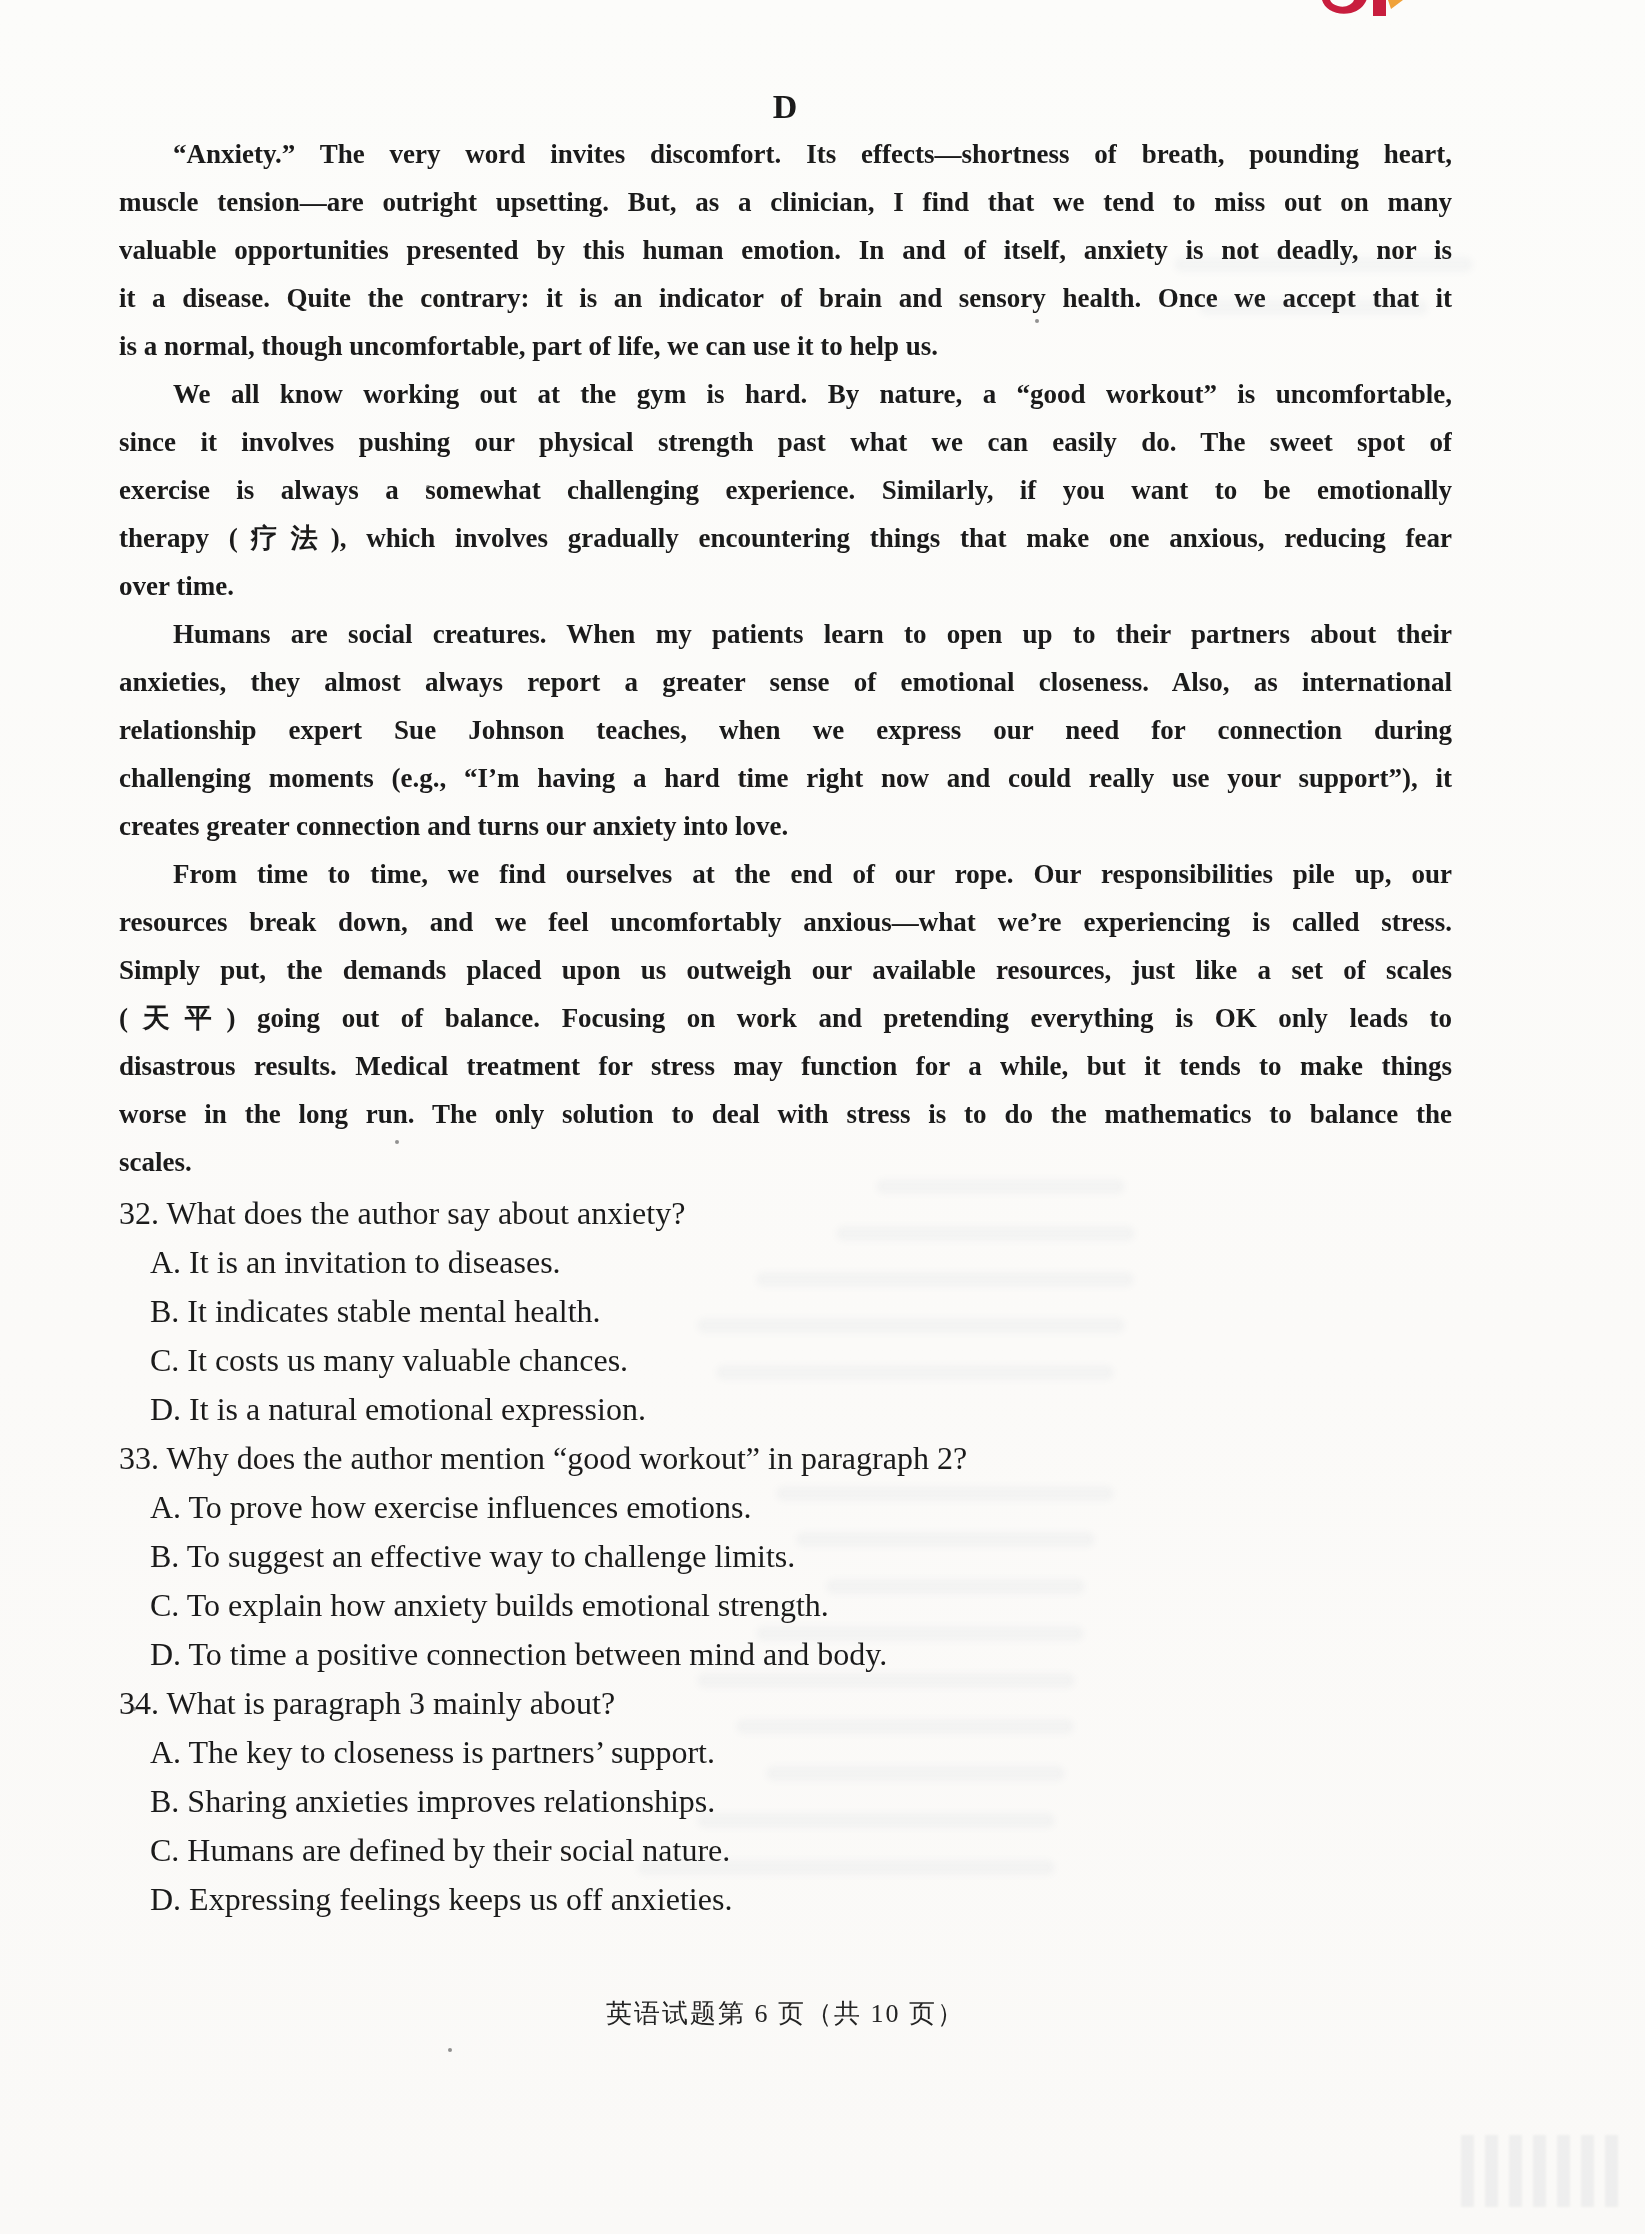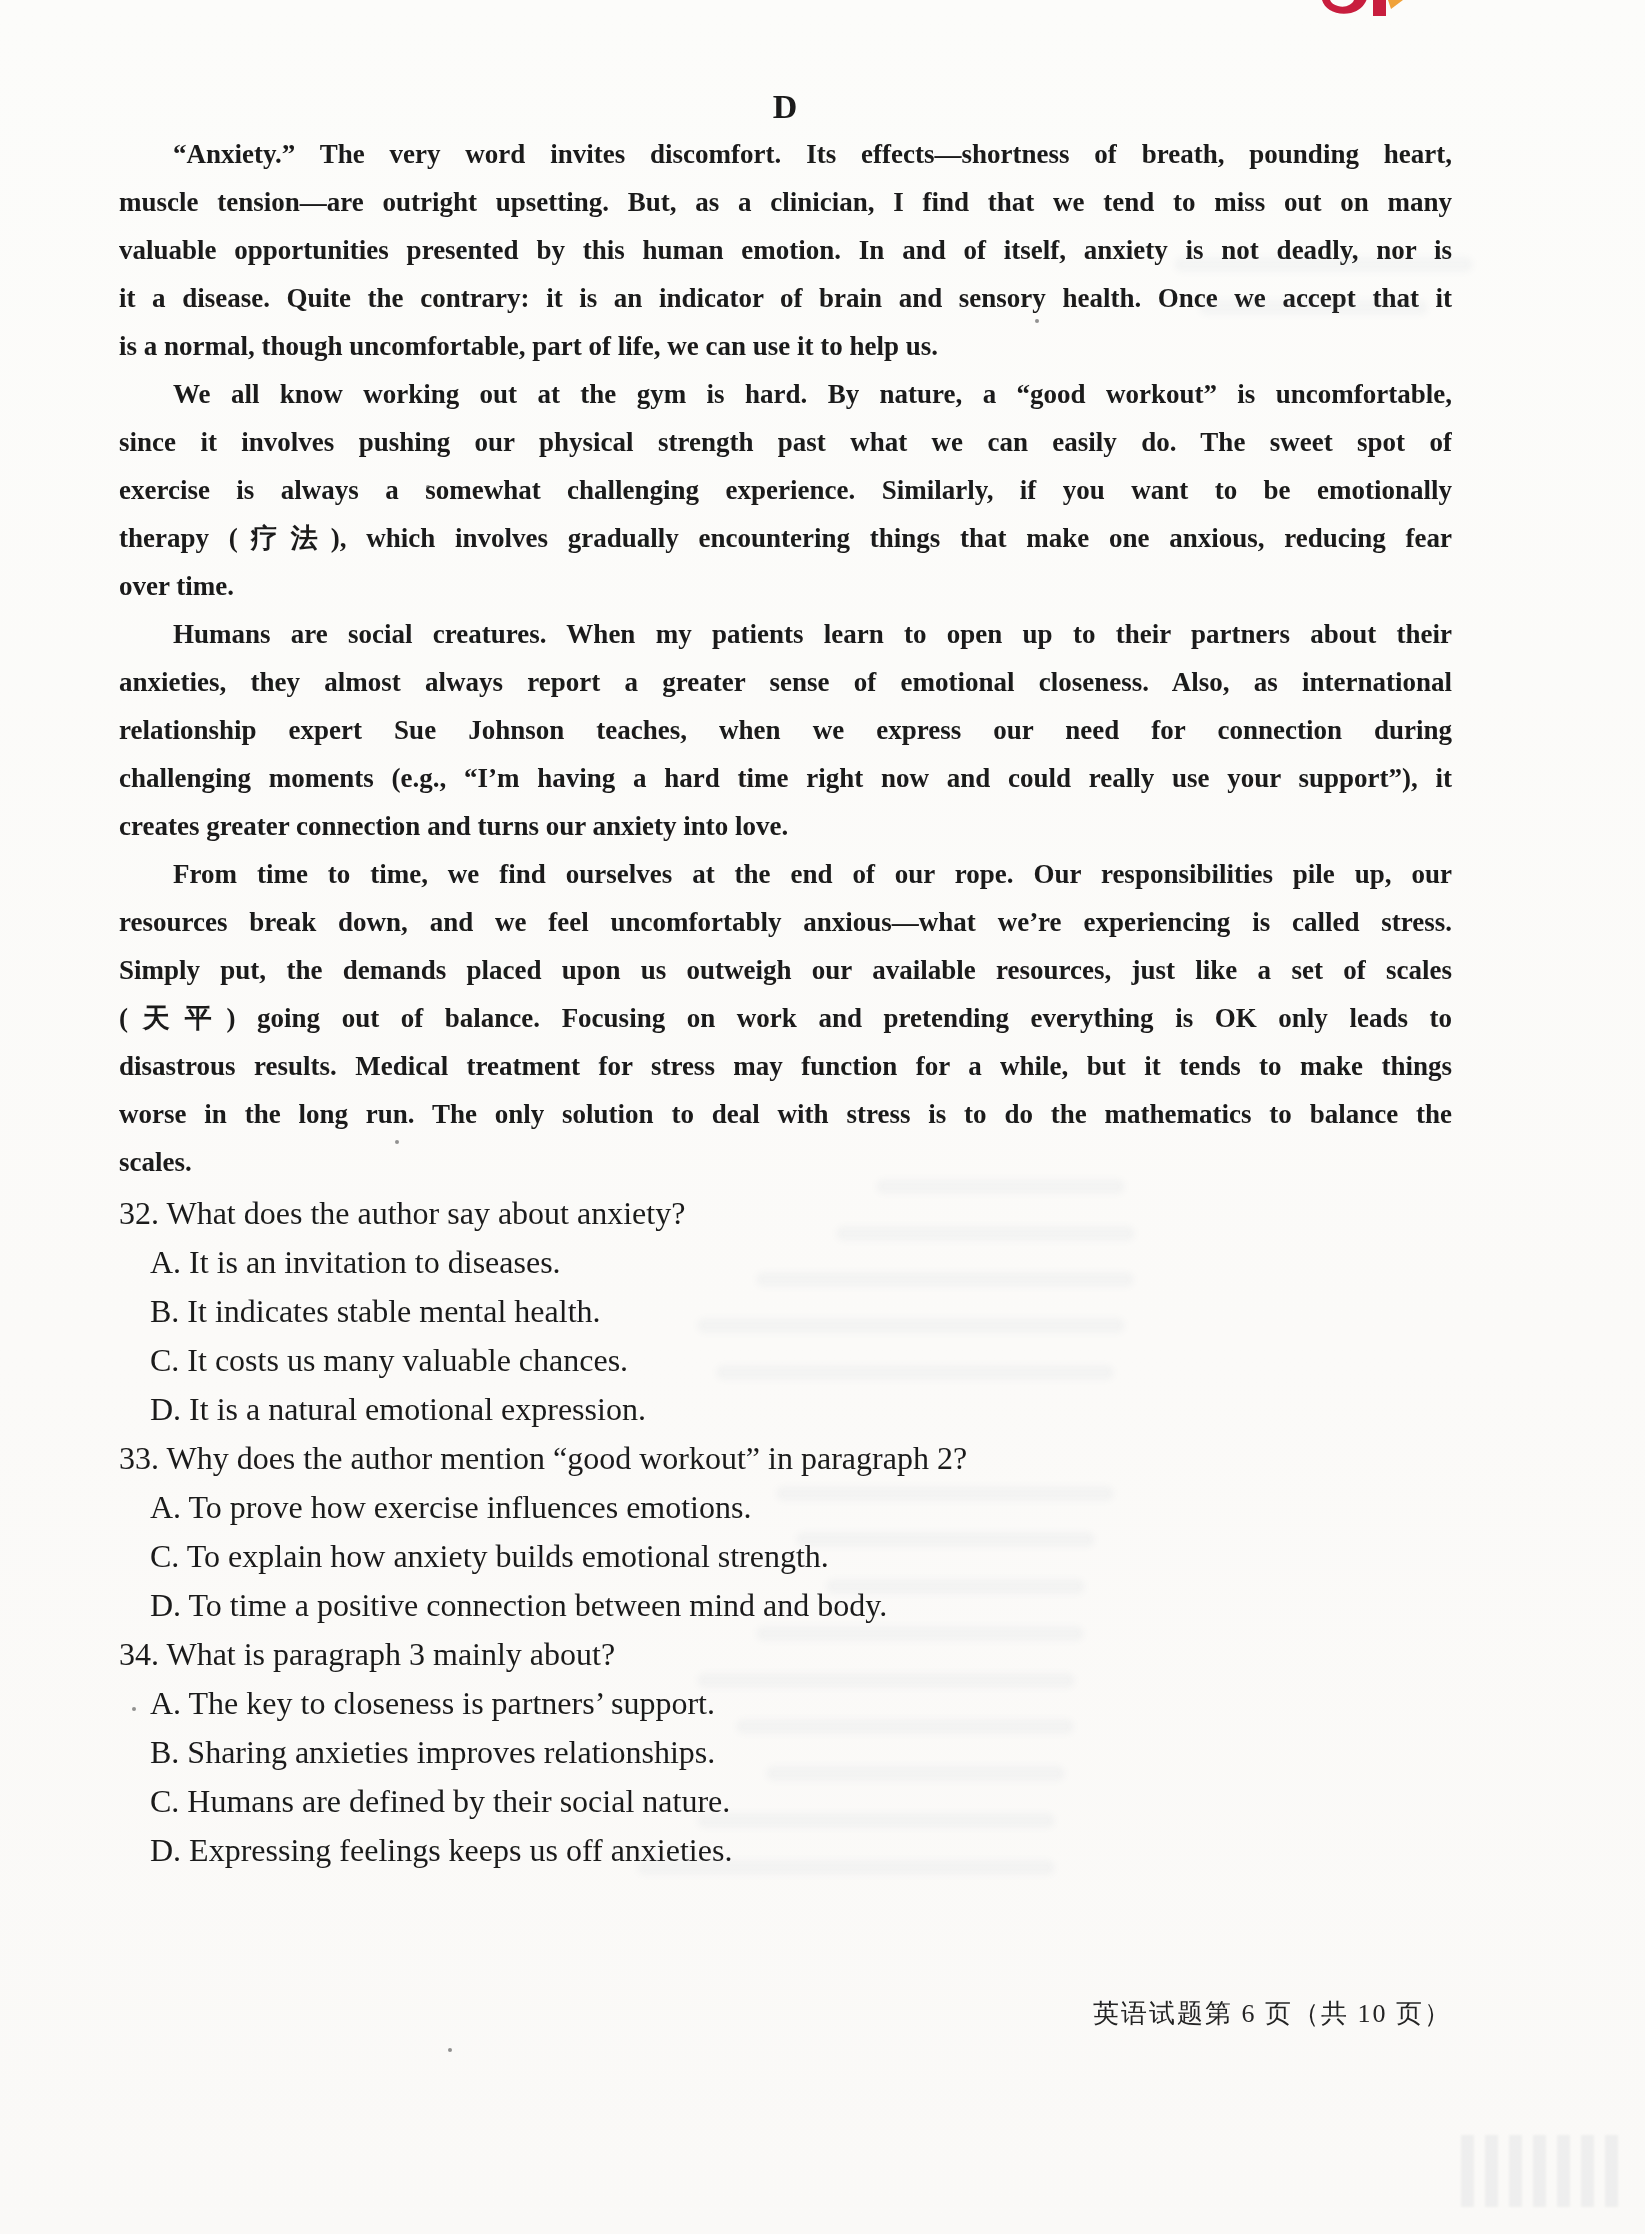--- a/index.html
+++ b/index.html
@@ -42,21 +42,21 @@
     height: 49px; line-height: 49px;
     font-size: 32px;
     white-space: nowrap;
     overflow: hidden;
   }
   .questions .opt { padding-left: 31px; }
   .footer {
     position: absolute;
     left: 119px; top: 1996px;
     width: 1333px;
-    text-align: right;
+    text-align: center;
     font-size: 26px;
     color: #242424;
     letter-spacing: 2px;
   }
   .logo-fragment {
     position: absolute;
     left: 1321px; top: 0;
   }
   
   .smudge {
@@ -124,20 +124,21 @@
       </div>
 
     <div class="questions">
         <div class="qline">32. What does the author say about anxiety?</div>
         <div class="qline opt">A. It is an invitation to diseases.</div>
         <div class="qline opt">B. It indicates stable mental health.</div>
         <div class="qline opt">C. It costs us many valuable chances.</div>
         <div class="qline opt">D. It is a natural emotional expression.</div>
         <div class="qline">33. Why does the author mention “good workout” in paragraph 2?</div>
         <div class="qline opt">A. To prove how exercise influences emotions.</div>
+        <div class="qline opt">B. To suggest an effective way to challenge limits.</div>
         <div class="qline opt">C. To explain how anxiety builds emotional strength.</div>
         <div class="qline opt">D. To time a positive connection between mind and body.</div>
         <div class="qline">34. What is paragraph 3 mainly about?</div>
         <div class="qline opt">A. The key to closeness is partners’ support.</div>
         <div class="qline opt">B. Sharing anxieties improves relationships.</div>
         <div class="qline opt">C. Humans are defined by their social nature.</div>
         <div class="qline opt">D. Expressing feelings keeps us off anxieties.</div>
       </div>
   </div>
 

